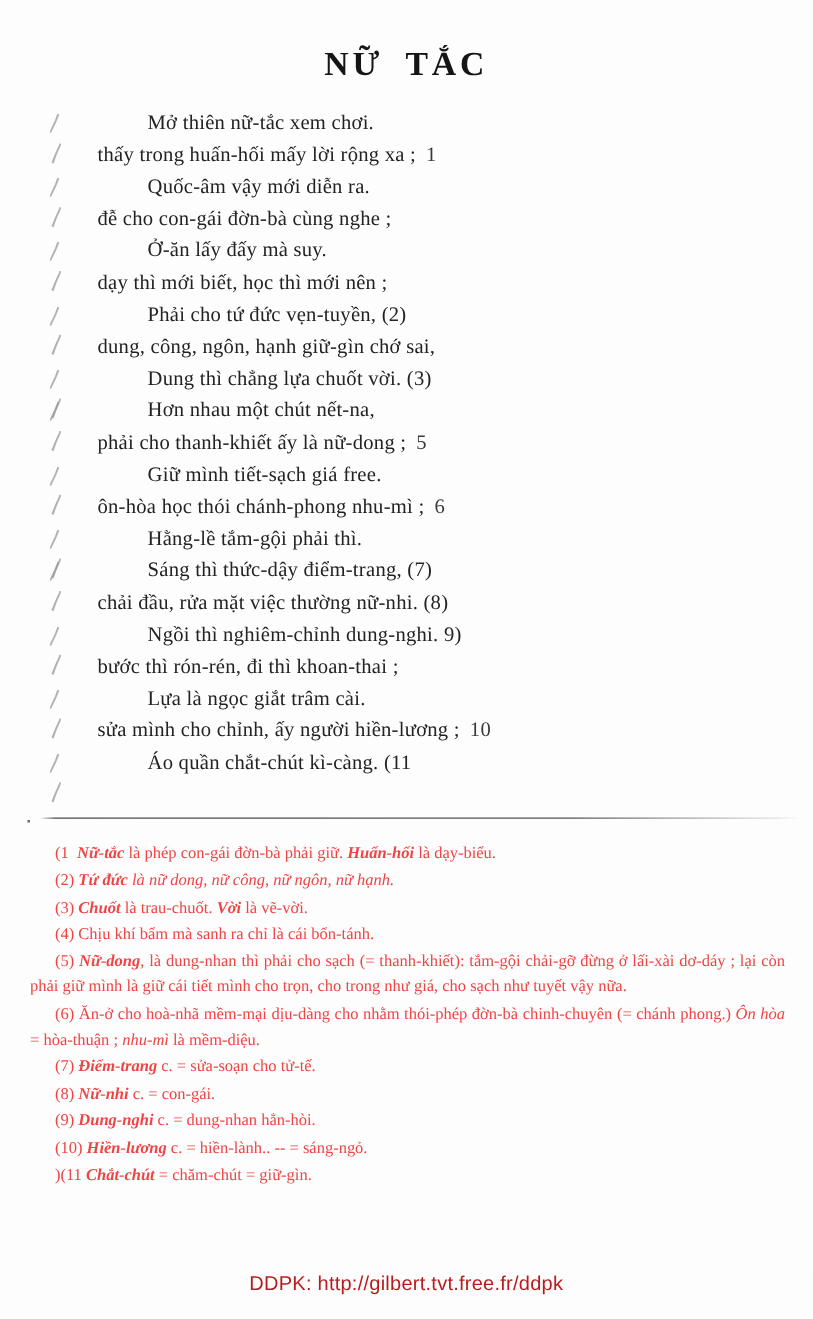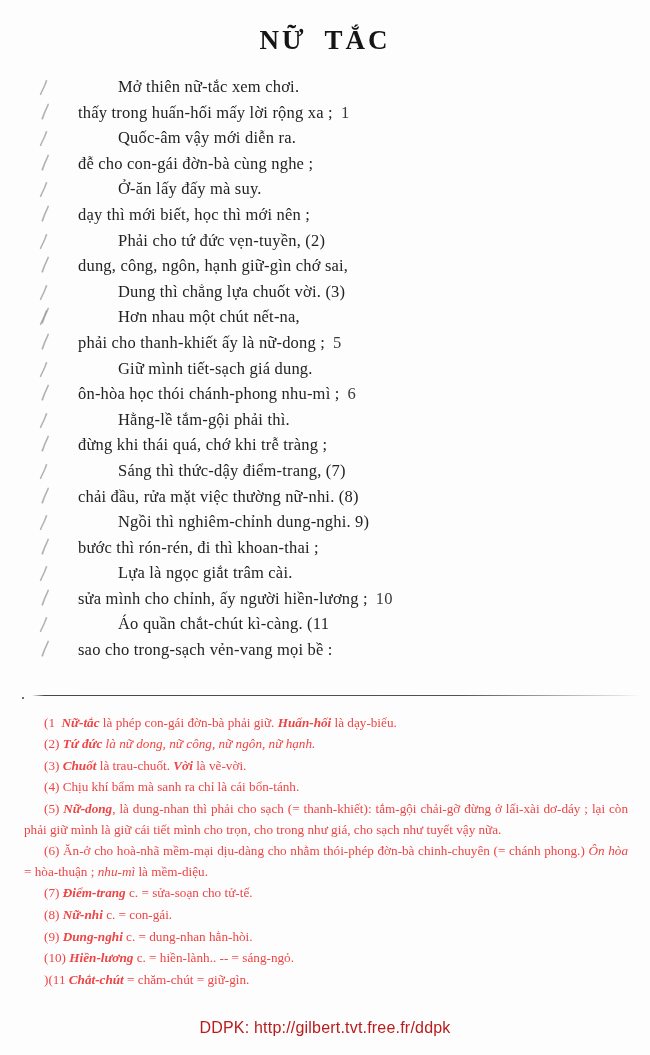--- a/index.html
+++ b/index.html
@@ -21,21 +21,21 @@
     inset: 0;
     background: #fdfdfd;
   }
 
   
   .title {
     text-align: center;
     font-size: 27px;
     font-weight: bold;
     letter-spacing: 3px;
-    padding-top: 25px;
+    padding-top: 36px;
     color: #151515;
     font-family: "Liberation Serif", "DejaVu Serif", serif;
   }
   .title .gap { display: inline-block; width: 18px; }
 
   
   .verse {
     margin-top: 18px;
     padding-left: 78px;
     padding-right: 20px;
@@ -139,32 +139,32 @@
       <div class="vline indent"><span class="brace">〳</span><span>Quốc-âm vậy mới diễn ra.</span></div>
       <div class="vline"><span class="brace b2">〵</span><span>đễ cho con-gái đờn-bà cùng nghe ;</span></div>
       <div class="vline indent"><span class="brace">〳</span><span>Ở-ăn lấy đấy mà suy.</span></div>
       <div class="vline"><span class="brace b2">〵</span><span>dạy thì mới biết, học thì mới nên ;</span></div>
       <div class="vline indent"><span class="brace">〳</span><span>Phải cho tứ đức vẹn-tuyền, (2)</span></div>
       <div class="vline"><span class="brace b2">〵</span><span>dung, công, ngôn, hạnh giữ-gìn chớ sai,</span></div>
       <div class="vline indent"><span class="brace">〳</span><span>Dung thì chẳng lựa chuốt vời. (3)</span></div>
       <div class="vline"><span class="brace b2">〵</span></div>
       <div class="vline indent"><span class="brace">〳</span><span>Hơn nhau một chút nết-na,</span></div>
       <div class="vline"><span class="brace b2">〵</span><span>phải cho thanh-khiết ấy là nữ-dong ;</span><span class="num">5</span></div>
-      <div class="vline indent"><span class="brace">〳</span><span>Giữ mình tiết-sạch giá dung.</span></div>
+      <div class="vline indent"><span class="brace">〳</span><span>Giữ mình tiết-sạch giá free.</span></div>
       <div class="vline"><span class="brace b2">〵</span><span>ôn-hòa học thói chánh-phong nhu-mì ;</span><span class="num">6</span></div>
       <div class="vline indent"><span class="brace">〳</span><span>Hằng-lề tắm-gội phải thì.</span></div>
-      <div class="vline"><span class="brace b2">〵</span><span>đừng khi thái quá, chớ khi trễ tràng ;</span></div>
+      <div class="vline"><span class="brace b2">〵</span></div>
       <div class="vline indent"><span class="brace">〳</span><span>Sáng thì thức-dậy điểm-trang, (7)</span></div>
       <div class="vline"><span class="brace b2">〵</span><span>chải đầu, rửa mặt việc thường nữ-nhi. (8)</span></div>
       <div class="vline indent"><span class="brace">〳</span><span>Ngồi thì nghiêm-chỉnh dung-nghi. 9)</span></div>
       <div class="vline"><span class="brace b2">〵</span><span>bước thì rón-rén, đi thì khoan-thai ;</span></div>
       <div class="vline indent"><span class="brace">〳</span><span>Lựa là ngọc giắt trâm cài.</span></div>
       <div class="vline"><span class="brace b2">〵</span><span>sửa mình cho chỉnh, ấy người hiền-lương ;</span><span class="num">10</span></div>
       <div class="vline indent"><span class="brace">〳</span><span>Áo quần chắt-chút kì-càng. (11</span></div>
-      <div class="vline"><span class="brace b2">〵</span><span>sao cho trong-sạch vẻn-vang mọi bề :</span></div>
+      <div class="vline"><span class="brace b2">〵</span></div>
     </div>
 
   <div class="divider-wrap">
     <div class="divider-dot"></div>
     <div class="divider"></div>
   </div>
 
   <div class="notes" id="notes-block">
       <p class="note">(1&nbsp;&nbsp;<i>Nữ-tắc</i> là phép con-gái đờn-bà phải giữ. <i>Huấn-hối</i> là dạy-biểu.</p>
       <p class="note">(2) <i>Tứ đức</i> <span class="plain-i">là nữ dong, nữ công, nữ ngôn, nữ hạnh.</span></p>

